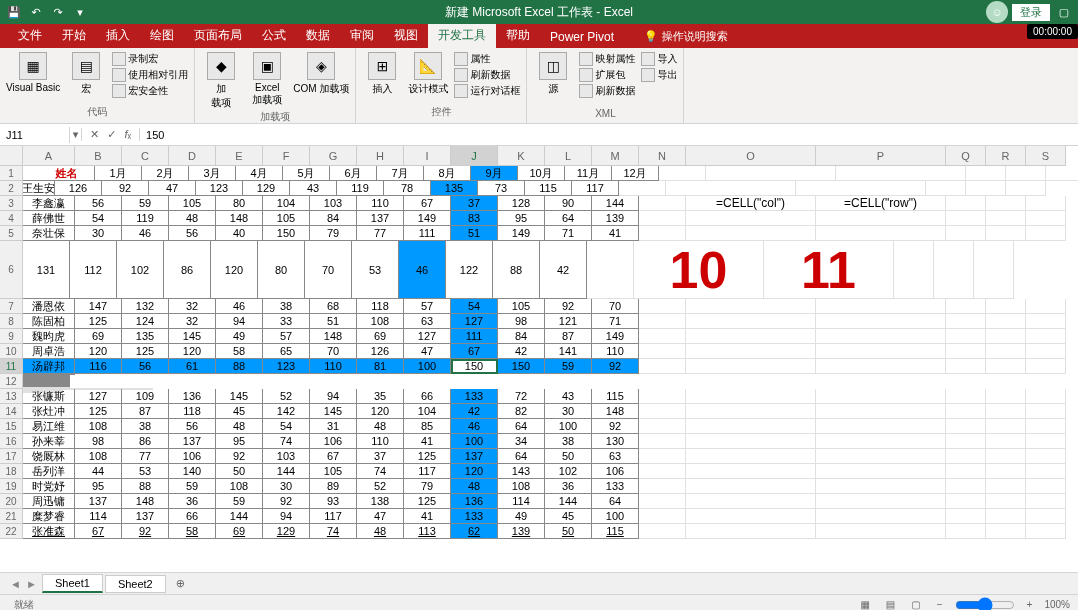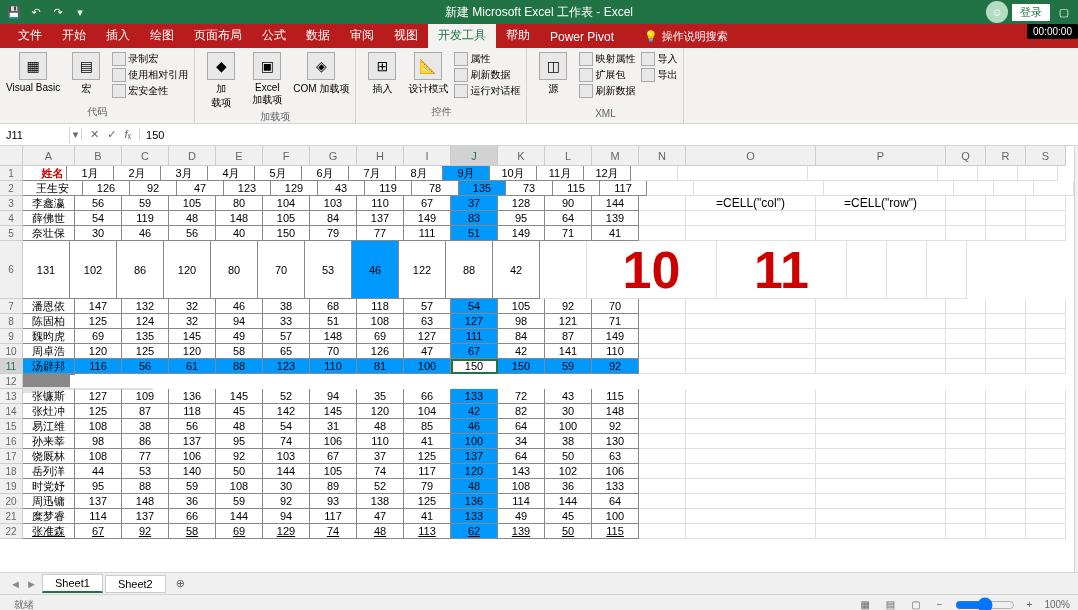--- a/index.html
+++ b/index.html
@@ -260,42 +260,42 @@
         <div class="col-header" style="width: 47px;">M</div>
         <div class="col-header" style="width: 47px;">N</div>
         <div class="col-header" style="width: 130px;">O</div>
         <div class="col-header" style="width: 130px;">P</div>
         <div class="col-header" style="width: 40px;">Q</div>
         <div class="col-header" style="width: 40px;">R</div>
         <div class="col-header" style="width: 40px;">S</div>
       </div>
     <div class="grid-body" id="grid-body">
         <div class="grid-row" style="height: 15px;">
-          <div class="cell bordered name-header" style="width: 44px; height: 15px; padding-left: 16px;">姓名</div>
+          <div class="cell bordered name-header" style="width: 72px; height: 15px; padding-left: 16px;">姓名</div>
           <div class="cell bordered" style="width: 47px; height: 15px;">1月</div>
           <div class="cell bordered" style="width: 47px; height: 15px;">2月</div>
           <div class="cell bordered" style="width: 47px; height: 15px;">3月</div>
           <div class="cell bordered" style="width: 47px; height: 15px;">4月</div>
           <div class="cell bordered" style="width: 47px; height: 15px;">5月</div>
           <div class="cell bordered" style="width: 47px; height: 15px;">6月</div>
           <div class="cell bordered" style="width: 47px; height: 15px;">7月</div>
           <div class="cell bordered" style="width: 47px; height: 15px;">8月</div>
           <div class="cell bordered hlcol" style="width: 47px; height: 15px;">9月</div>
           <div class="cell bordered" style="width: 47px; height: 15px;">10月</div>
           <div class="cell bordered" style="width: 47px; height: 15px;">11月</div>
           <div class="cell bordered" style="width: 47px; height: 15px;">12月</div>
           <div class="cell" style="width: 47px; height: 15px;"></div>
           <div class="cell" style="width: 130px; height: 15px;"></div>
           <div class="cell" style="width: 130px; height: 15px;"></div>
           <div class="cell" style="width: 40px; height: 15px;"></div>
           <div class="cell" style="width: 40px; height: 15px;"></div>
           <div class="cell" style="width: 40px; height: 15px;"></div>
         </div>
         <div class="grid-row" style="height: 15px;">
-          <div class="cell bordered" style="width: 60px; height: 15px;">王生安</div>
+          <div class="cell bordered" style="width: 32px; height: 15px;">王生安</div>
           <div class="cell bordered" style="width: 47px; height: 15px;">126</div>
           <div class="cell bordered" style="width: 47px; height: 15px;">92</div>
           <div class="cell bordered" style="width: 47px; height: 15px;">47</div>
           <div class="cell bordered" style="width: 47px; height: 15px;">123</div>
           <div class="cell bordered" style="width: 47px; height: 15px;">129</div>
           <div class="cell bordered" style="width: 47px; height: 15px;">43</div>
           <div class="cell bordered" style="width: 47px; height: 15px;">119</div>
           <div class="cell bordered" style="width: 47px; height: 15px;">78</div>
           <div class="cell bordered hlcol" style="width: 47px; height: 15px;">135</div>
           <div class="cell bordered" style="width: 47px; height: 15px;">73</div>
@@ -366,20 +366,21 @@
           <div class="cell bordered" style="width: 47px; height: 15px;">41</div>
           <div class="cell" style="width: 47px; height: 15px;"></div>
           <div class="cell" style="width: 130px; height: 15px;"></div>
           <div class="cell" style="width: 130px; height: 15px;"></div>
           <div class="cell" style="width: 40px; height: 15px;"></div>
           <div class="cell" style="width: 40px; height: 15px;"></div>
           <div class="cell" style="width: 40px; height: 15px;"></div>
         </div>
         <div class="grid-row" style="height: 58px;">
           <div class="cell bordered" style="width: 47px; height: 58px;">131</div>
+          <div class="cell bordered" style="width: 47px; height: 58px;">112</div>
           <div class="cell bordered" style="width: 47px; height: 58px;">102</div>
           <div class="cell bordered" style="width: 47px; height: 58px;">86</div>
           <div class="cell bordered" style="width: 47px; height: 58px;">120</div>
           <div class="cell bordered" style="width: 47px; height: 58px;">80</div>
           <div class="cell bordered" style="width: 47px; height: 58px;">70</div>
           <div class="cell bordered" style="width: 47px; height: 58px;">53</div>
           <div class="cell bordered hlcol" style="width: 47px; height: 58px;">46</div>
           <div class="cell bordered" style="width: 47px; height: 58px;">122</div>
           <div class="cell bordered" style="width: 47px; height: 58px;">88</div>
           <div class="cell bordered" style="width: 47px; height: 58px;">42</div>

